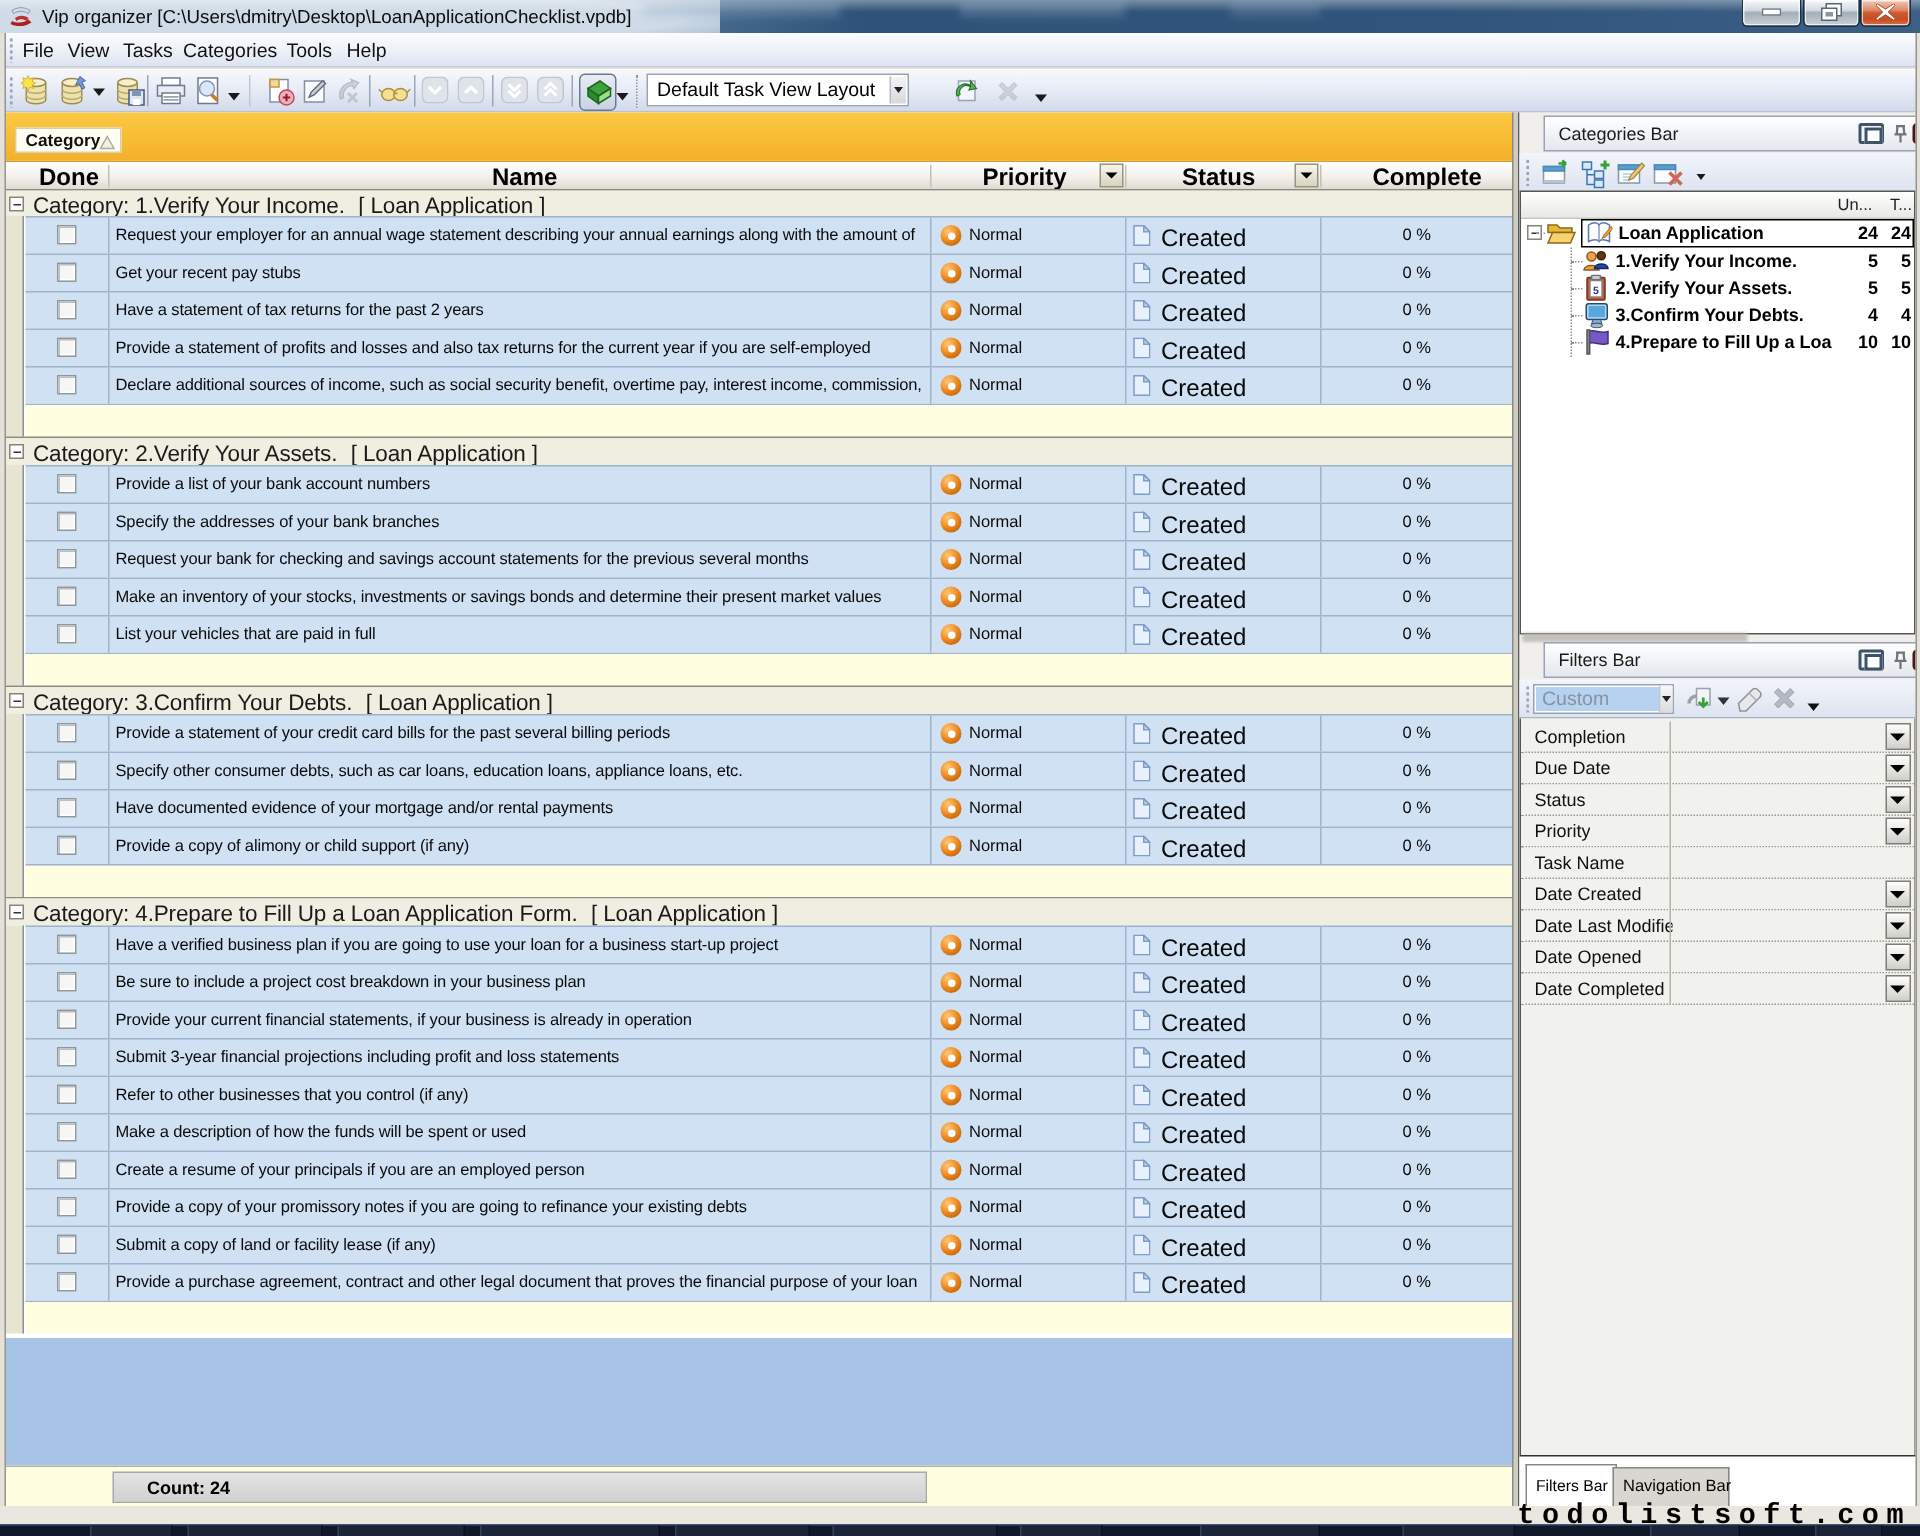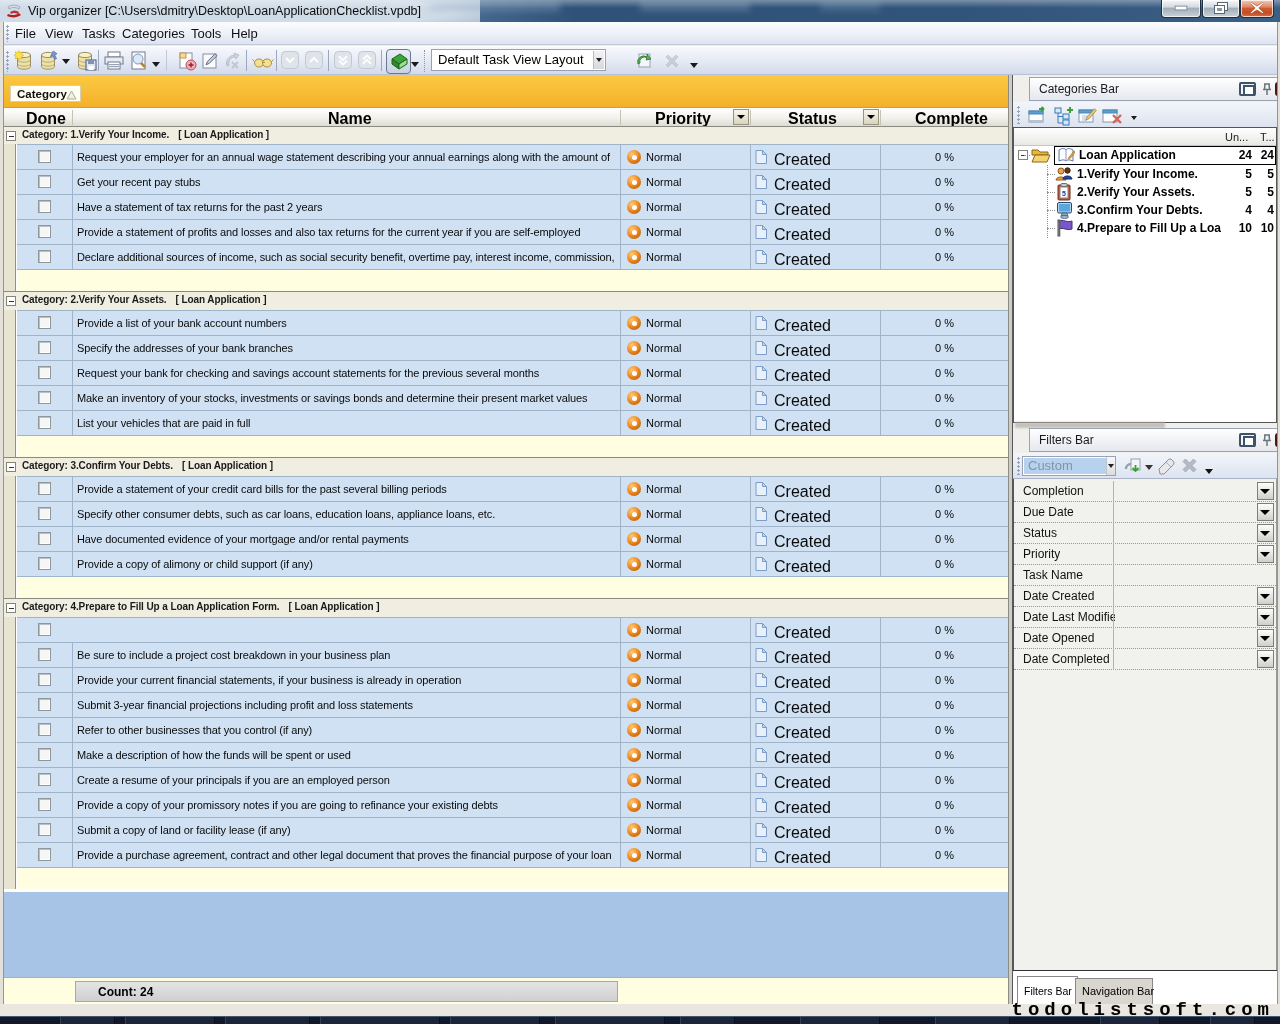--- a/index.html
+++ b/index.html
@@ -41,21 +41,21 @@
 #cattab svg { position:absolute; right:3px; top:4px; }
 
 #colhdr { position:absolute; left:0; top:33px; width:1004px; height:19px;
   background:linear-gradient(180deg,#ffffff 0%,#f2f1ec 55%,#dedcd2 100%); border-bottom:1px solid #9c9c90; }
 .ch { position:absolute; top:2px; font-size:16px; font-weight:bold; color:#000; }
 .chbtn { position:absolute; top:1px; width:16px; height:16px; background:linear-gradient(180deg,#f8f6ec,#d8d4c0); border:1px solid #98947e; }
 .chbtn .arr { position:absolute; left:3px; top:5px; width:0; height:0; border-left:4px solid transparent; border-right:4px solid transparent; border-top:4px solid #000; }
 .cv { position:absolute; top:2px; width:1px; height:15px; background:#c4c2b4; }
 
 .grayline { position:absolute; left:0; width:1004px; height:1px; background:#8a8a82; }
-.cathdr { position:absolute; left:0; width:1004px; background:#f0eee0; font-size:10px; letter-spacing:-0.1px; color:#1a1a1a;font-weight:bold; }
+.cathdr { position:absolute; left:0; width:1004px; background:#f0eee0; font-size:15px; letter-spacing:-0.1px; color:#1a1a1a; }
 .cathdr-t { position:absolute; left:18px; top:2px; white-space:nowrap; }
 .cathdr-s { margin-left:9px; }
 .minusbox { position:absolute; left:2px; top:4px; width:10px; height:10px; background:#fff; border:1px solid #848478; }
 .minusbox:after { content:""; position:absolute; left:1.5px; top:3.5px; width:5px; height:1px; background:#333; }
 .indent { position:absolute; left:0; width:12px; background:#e8e4d2; border-right:1px solid #8a9096; }
 .strip { position:absolute; left:13px; width:991px; background:#fffee1; border-top:1px solid #9fb4c8; }
 .trow { position:absolute; left:13px; width:991px; height:25px; background:#cfe1f3; border-top:1px solid #9fb4c8; }
 .c-done { position:absolute; left:0; top:0; width:55px; height:24px; }
 .cb { position:absolute; left:21px; top:5px; width:13px; height:13px; background:#f6f6f4; border:1px solid #8f979e; box-shadow:inset 1px 1px 0 #b9bfc6, inset -1px -1px 0 #fff; }
 .c-name { position:absolute; left:55px; top:0; width:548px; height:24px; border-left:1px solid #9fb4c8; font-size:11px; letter-spacing:-0.1px; color:#0a0a0a; padding:6px 0 0 4px; white-space:nowrap; overflow:hidden; }
@@ -565,20 +565,21 @@
 <div class="cathdr" style="top:524px;height:18px">
       <span class="minusbox"></span>
       <span class="cathdr-t">Category: 4.Prepare to Fill Up a Loan Application Form.<span class="cathdr-s">[ Loan Application ]</span></span>
     </div>
 <div class="indent" style="top:542px;height:272px"></div>
 <div class="strip" style="top:792px;height:22px"></div>
 <div class="trow" style="top:542px">
       <div class="c-done">
         <span class="cb"></span>
       </div>
+      <div class="c-name">Have a verified business plan if you are going to use your loan for a business start-up project</div>
       <div class="c-prio">
         <span class="ball"></span>
         <span class="pt">Normal</span>
       </div>
       <div class="c-stat">
         <svg class="page" width="12" height="14" viewBox="0 0 12 14">
           <path d="M1 .5 h6.5 l4 4 v9 h-10.5 z" fill="#e7f0fb" stroke="#7d9cc8"></path>
           <path d="M7.5 .5 v4 h4 z" fill="#c3d6ef" stroke="#7d9cc8"></path>
         </svg>
         <span class="st">Created</span>

